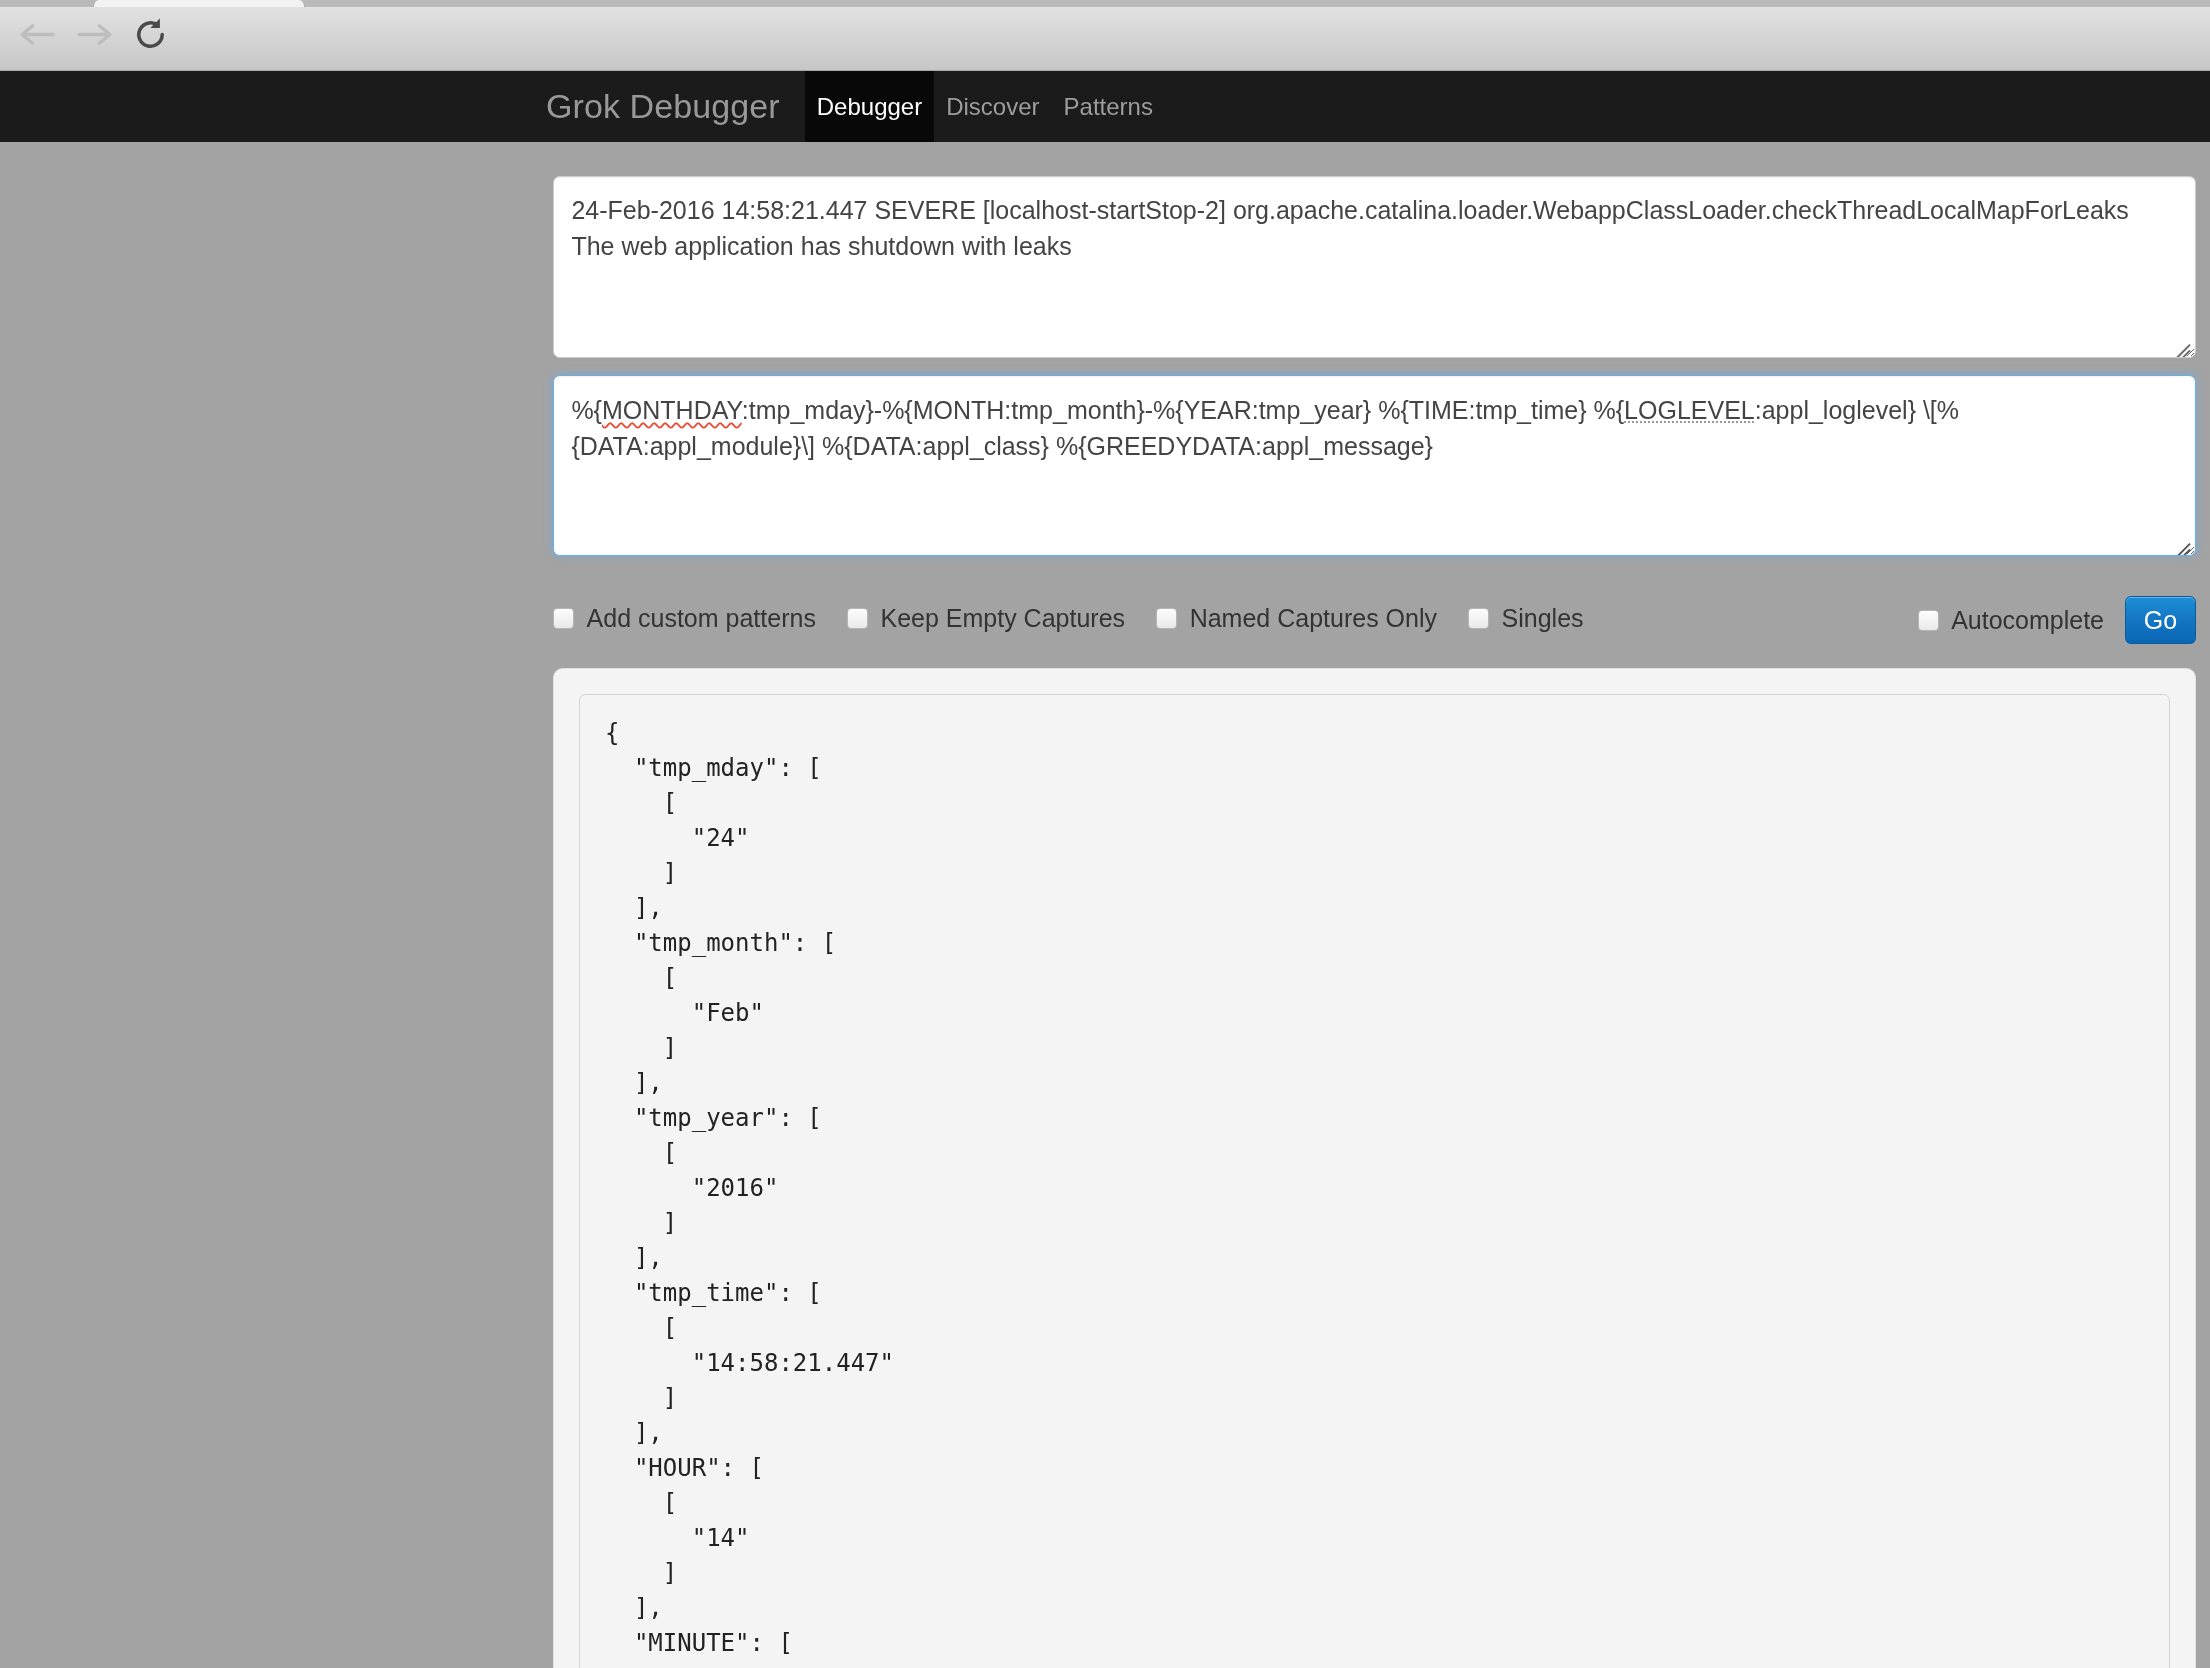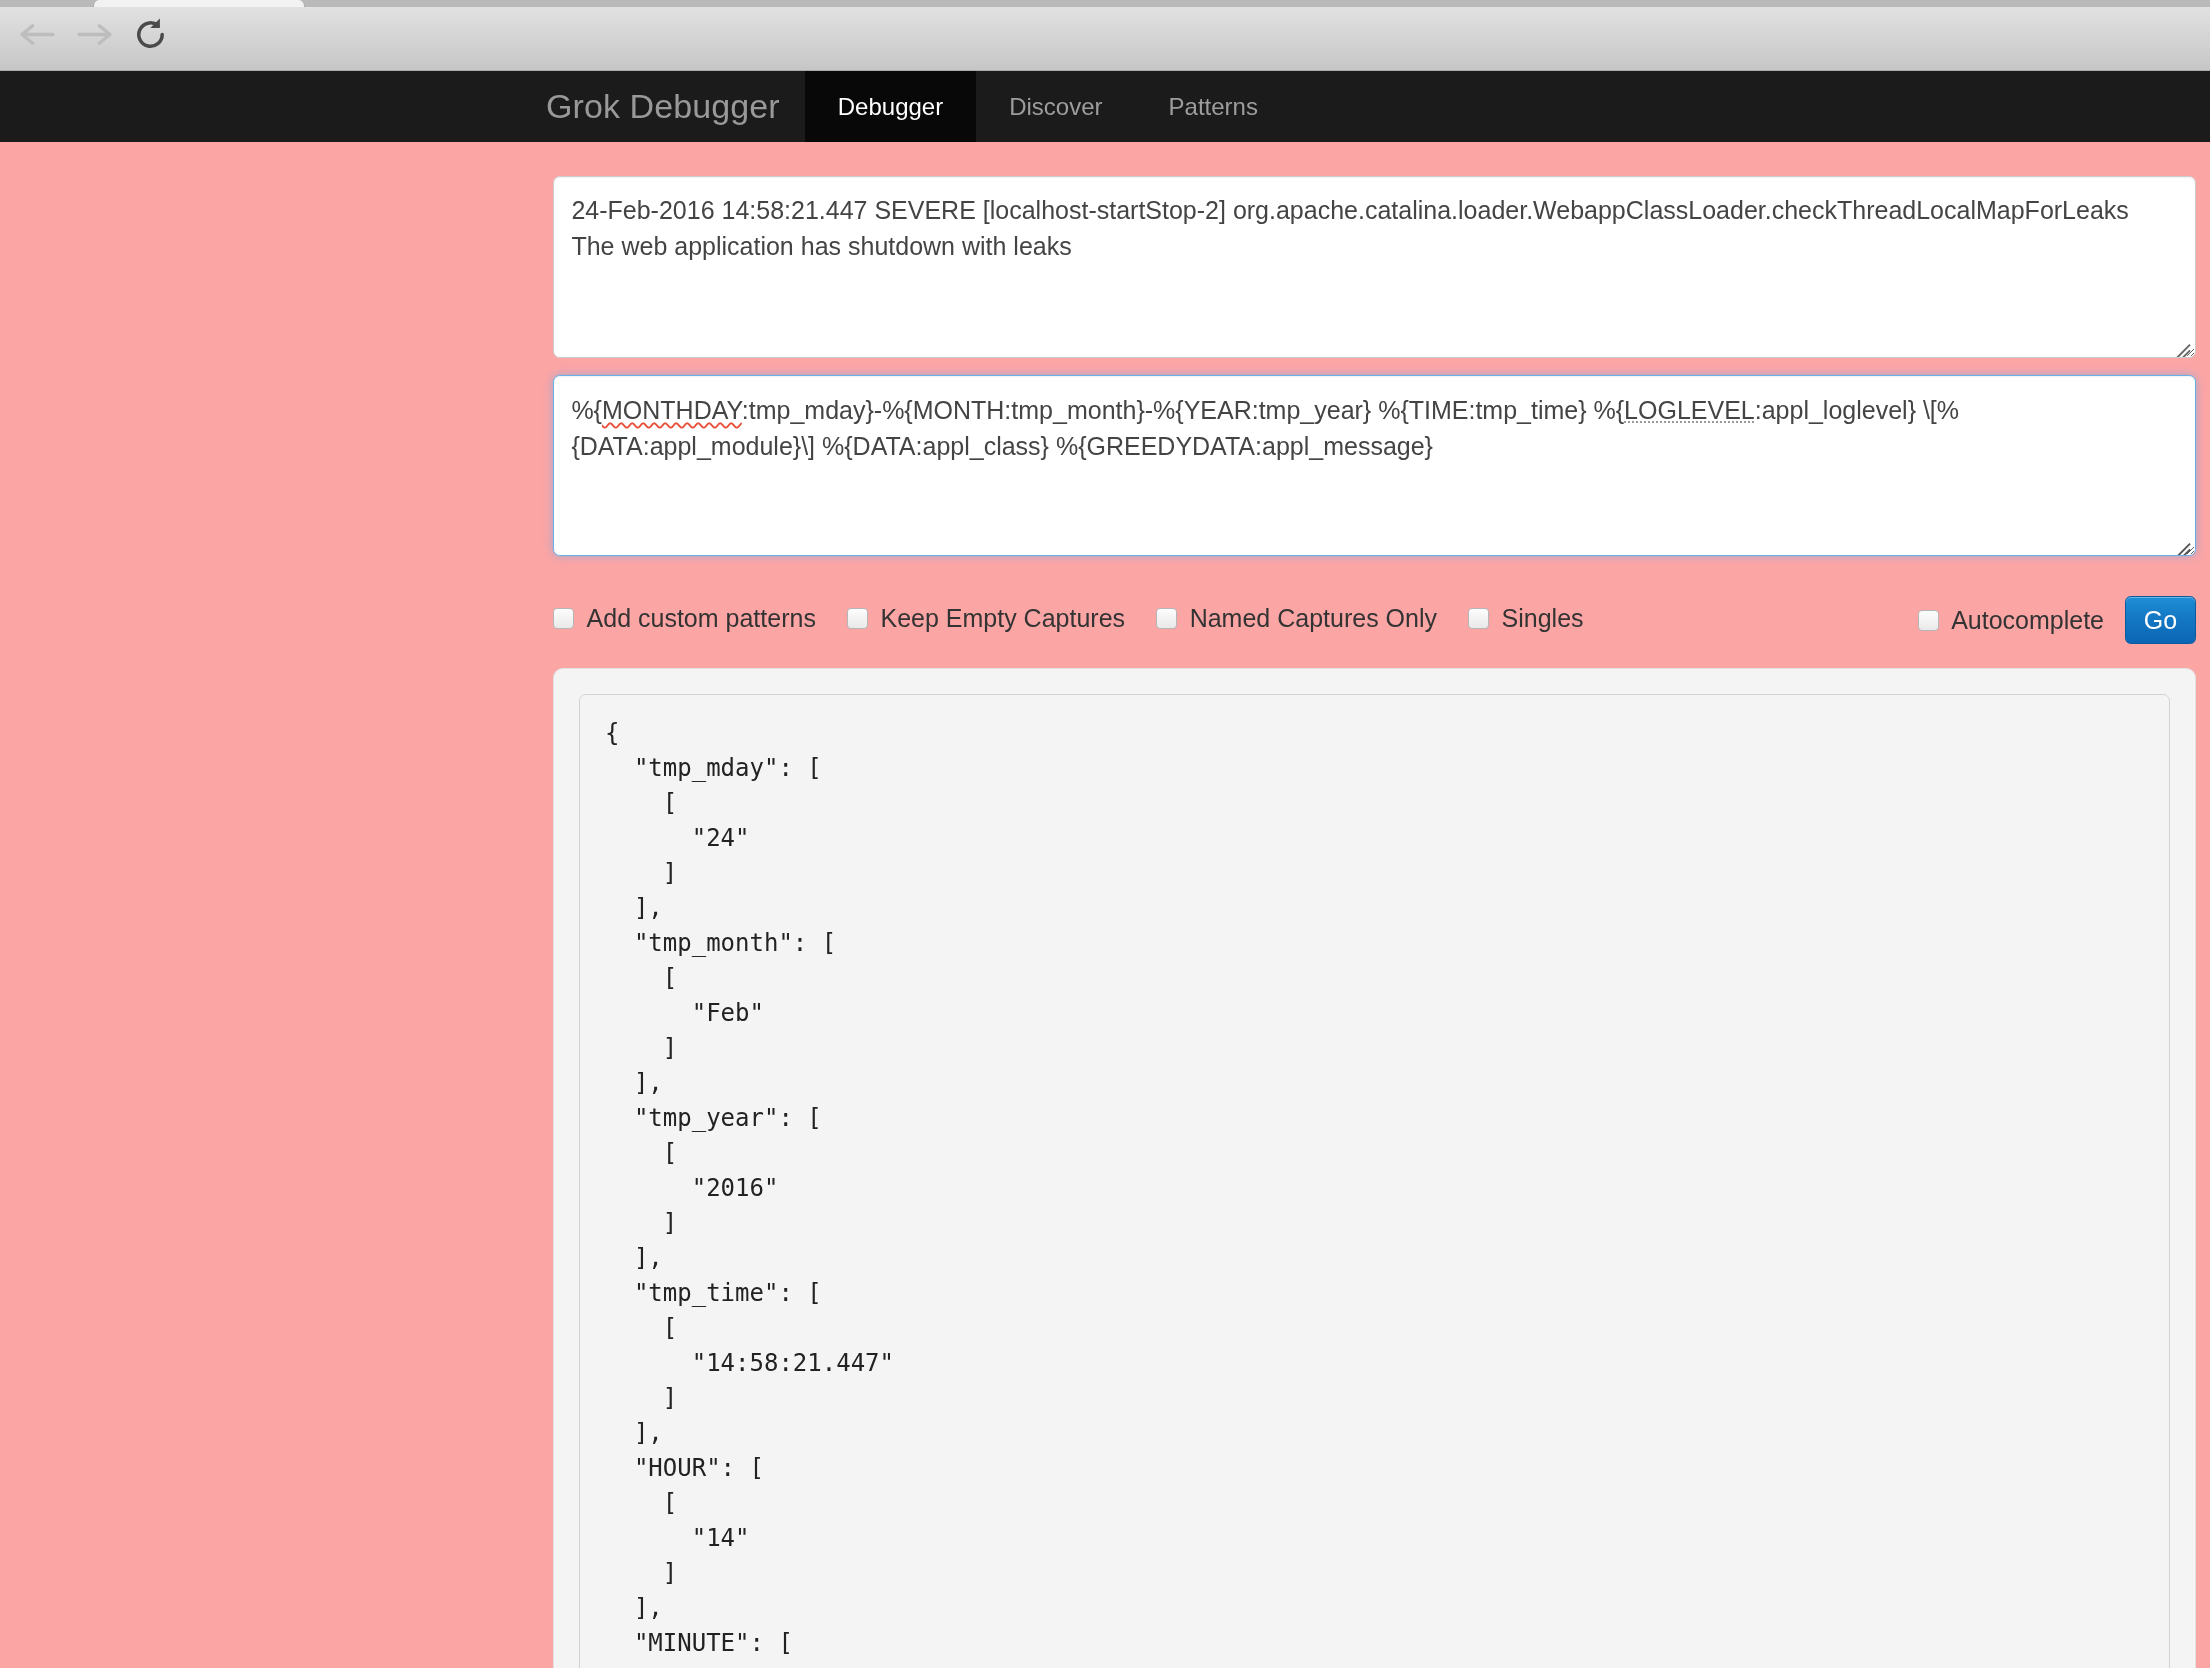--- a/index.html
+++ b/index.html
@@ -81,36 +81,36 @@
   #brand {
     display: flex; align-items: center;
     padding: 0 25px 0 0;
     color: #999999;
     font-size: 34px;
     letter-spacing: 0.1px;
     white-space: nowrap;
   }
   .nav-tab {
     display: flex; align-items: center;
-    padding: 0 33px;
+    padding: 0 12px;
     font-size: 24px;
     color: #9d9d9d;
     white-space: nowrap;
   }
   .nav-tab.active {
     background: #080808;
     color: #ffffff;
   }
 
   
   #page-body {
     position: relative;
     width: 2210px;
     height: 1526px;
-    background: #fca5a5;
+    background: #a3a3a3;
     padding-left: 28px;
   }
   #content-col {
     position: absolute;
     left: 553px; top: 0;
     width: 1643px;
   }
 
   
   .ta {

